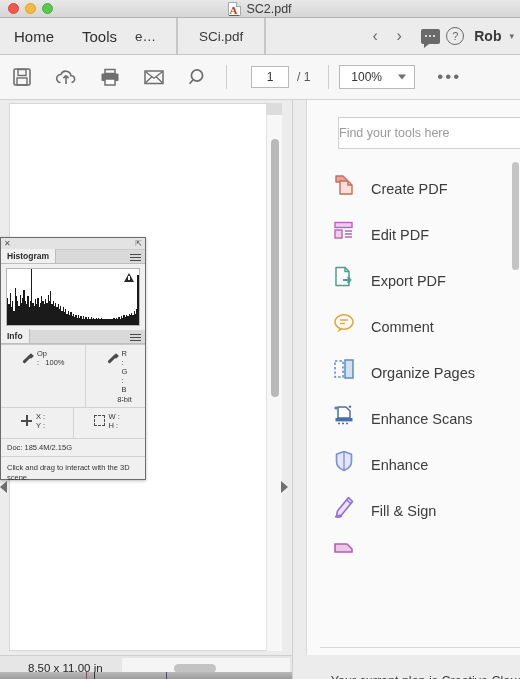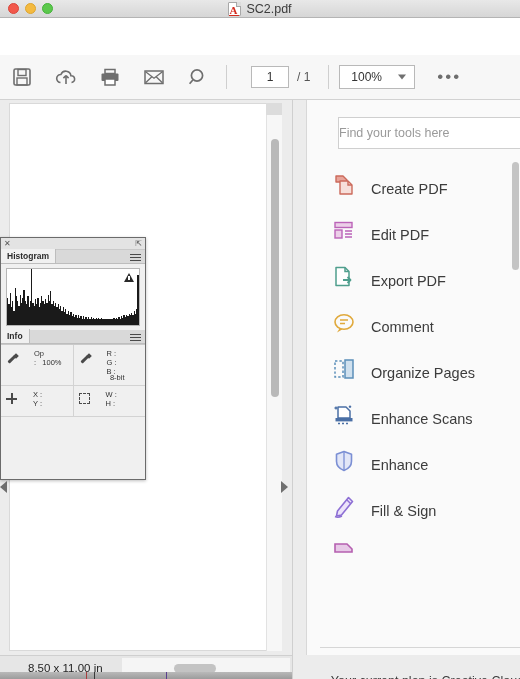--- a/index.html
+++ b/index.html
@@ -236,22 +236,22 @@
     position:absolute; right:5px; top:4px; width:0;height:0;
     border-left:5px solid transparent; border-right:5px solid transparent;
     border-bottom:9px solid #2a2a2a;
   }
   .hist-warn::after{
     content:""; position:absolute; left:-1px; top:3px; width:2px;height:4px;background:#fff;
   }
   .info-grid{ border-top:1px solid #c9c9c9; }
   .info-row{ display:flex; border-bottom:1px solid #d3d3d3; }
   .info-cell{
-    flex:1; padding:4px 5px; position:relative; min-height:40px;
-    display:flex; align-items:flex-start; gap:16px;
+    flex:1; padding:4px 20px; position:relative; min-height:40px;
+    display:flex; align-items:flex-start; gap:4px;
   }
   .info-cell + .info-cell{ border-left:1px solid #d3d3d3; }
   .ic-txt{ font-size:7.5px; color:#333; line-height:9px; }
   .ic-bit{ position:absolute; bottom:3px; left:16px; right:0; text-align:center; font-size:7.5px; color:#333;}
   .eyedrop{ width:12px;height:12px; position:relative; flex:0 0 12px; margin-top:4px;}
   .ed-b{ position:absolute; width:9px;height:2.5px;background:#4a4a4a;
          transform:rotate(-45deg); left:1px; top:5px; border-radius:1px;}
   .ed-t{ position:absolute; width:4px;height:4px;background:#4a4a4a;
          transform:rotate(45deg); right:0px; top:1px;}
   .plus-ic{ width:11px;height:11px; position:relative; flex:0 0 11px; margin-top:3px;}
@@ -277,20 +277,41 @@
       <div class="pdf-ico">
         <div class="sheet"></div>
           <div class="fold"></div>
         <div class="a">A</div>
           <div class="bar"></div>
       </div>
       <span class="win-title">SC2.pdf</span>
     </div>
   </div>
 
+  <div class="tabbar">
+    <div class="tb-item">Home</div>
+    <div class="tb-item">Tools</div>
+    <div class="tb-tab tab-partial">e…</div>
+    <div class="tb-tab tab-main">SCi.pdf</div>
+    <div class="tb-sep"></div>
+    <div class="tb-right">
+      <div class="navarrow">‹</div>
+      <div class="navarrow">›</div>
+      <div class="cmt-ico">
+        <div class="b"></div>
+          <div class="tail"></div>
+        <div class="d" style="left:4px"></div>
+          <div class="d" style="left:8px"></div>
+          <div class="d" style="left:12px"></div>
+      </div>
+      <div class="help-ico">?</div>
+      <span class="user-name">Rob</span>
+      <span class="user-caret">▾</span>
+    </div>
+  </div>
 
   <div class="toolbar">
     <div class="tool-btn">
       <svg width="20" height="20" viewBox="0 0 20 20">
           <rect x="2" y="2" width="16" height="16" rx="1.5" fill="none" stroke="#6e6e6e" stroke-width="1.6"></rect>
           <rect x="6" y="2.5" width="8" height="6" fill="none" stroke="#6e6e6e" stroke-width="1.4"></rect>
           <rect x="5" y="11" width="10" height="7" fill="none" stroke="#6e6e6e" stroke-width="1.4"></rect>
         </svg>
     </div>
     <div class="tool-btn">
@@ -505,20 +526,22 @@
             </span>
           </div>
           <div class="info-cell" style="min-height:30px">
             <span class="marq-ic"></span>
             <span class="ic-txt">
               <span>W :</span><br>
               <span>H :</span>
             </span>
           </div>
         </div>
+        <div class="doc-line">Doc: 185.4M/2.15G</div>
+        <div class="hint-box">Click and drag to interact with the 3D scene.</div>
       </div>
     </div>
   </div>
 
   <div class="statusbar">
     <span class="pagesize">8.50 x 11.00 in</span>
     <div class="hscroll">
       <div class="hthumb"></div>
     </div>
   </div>

